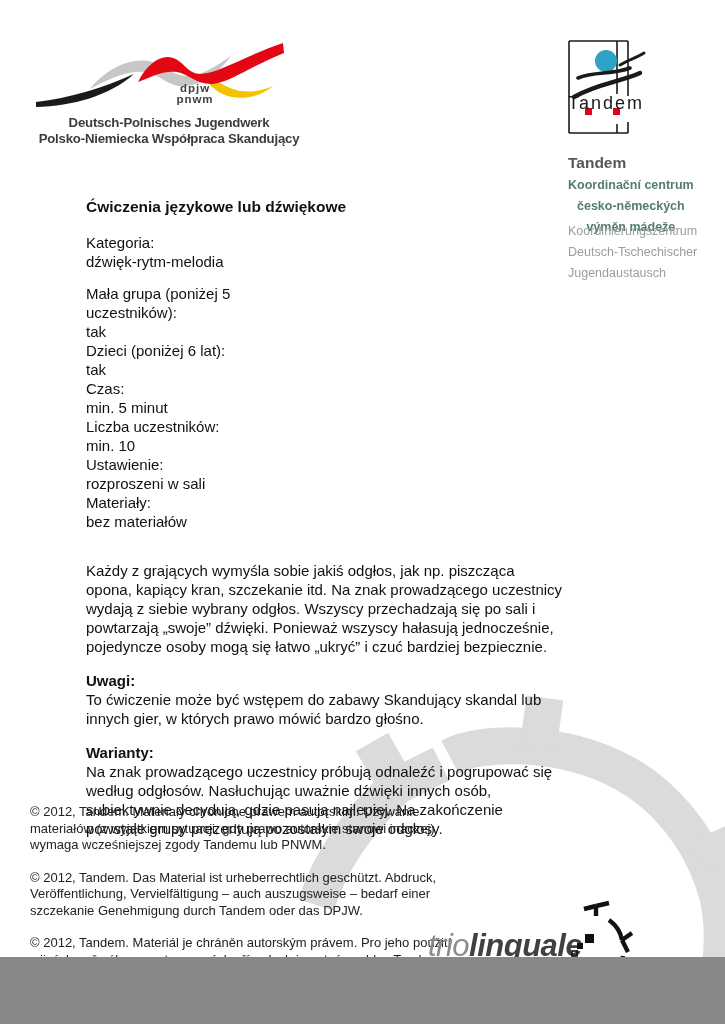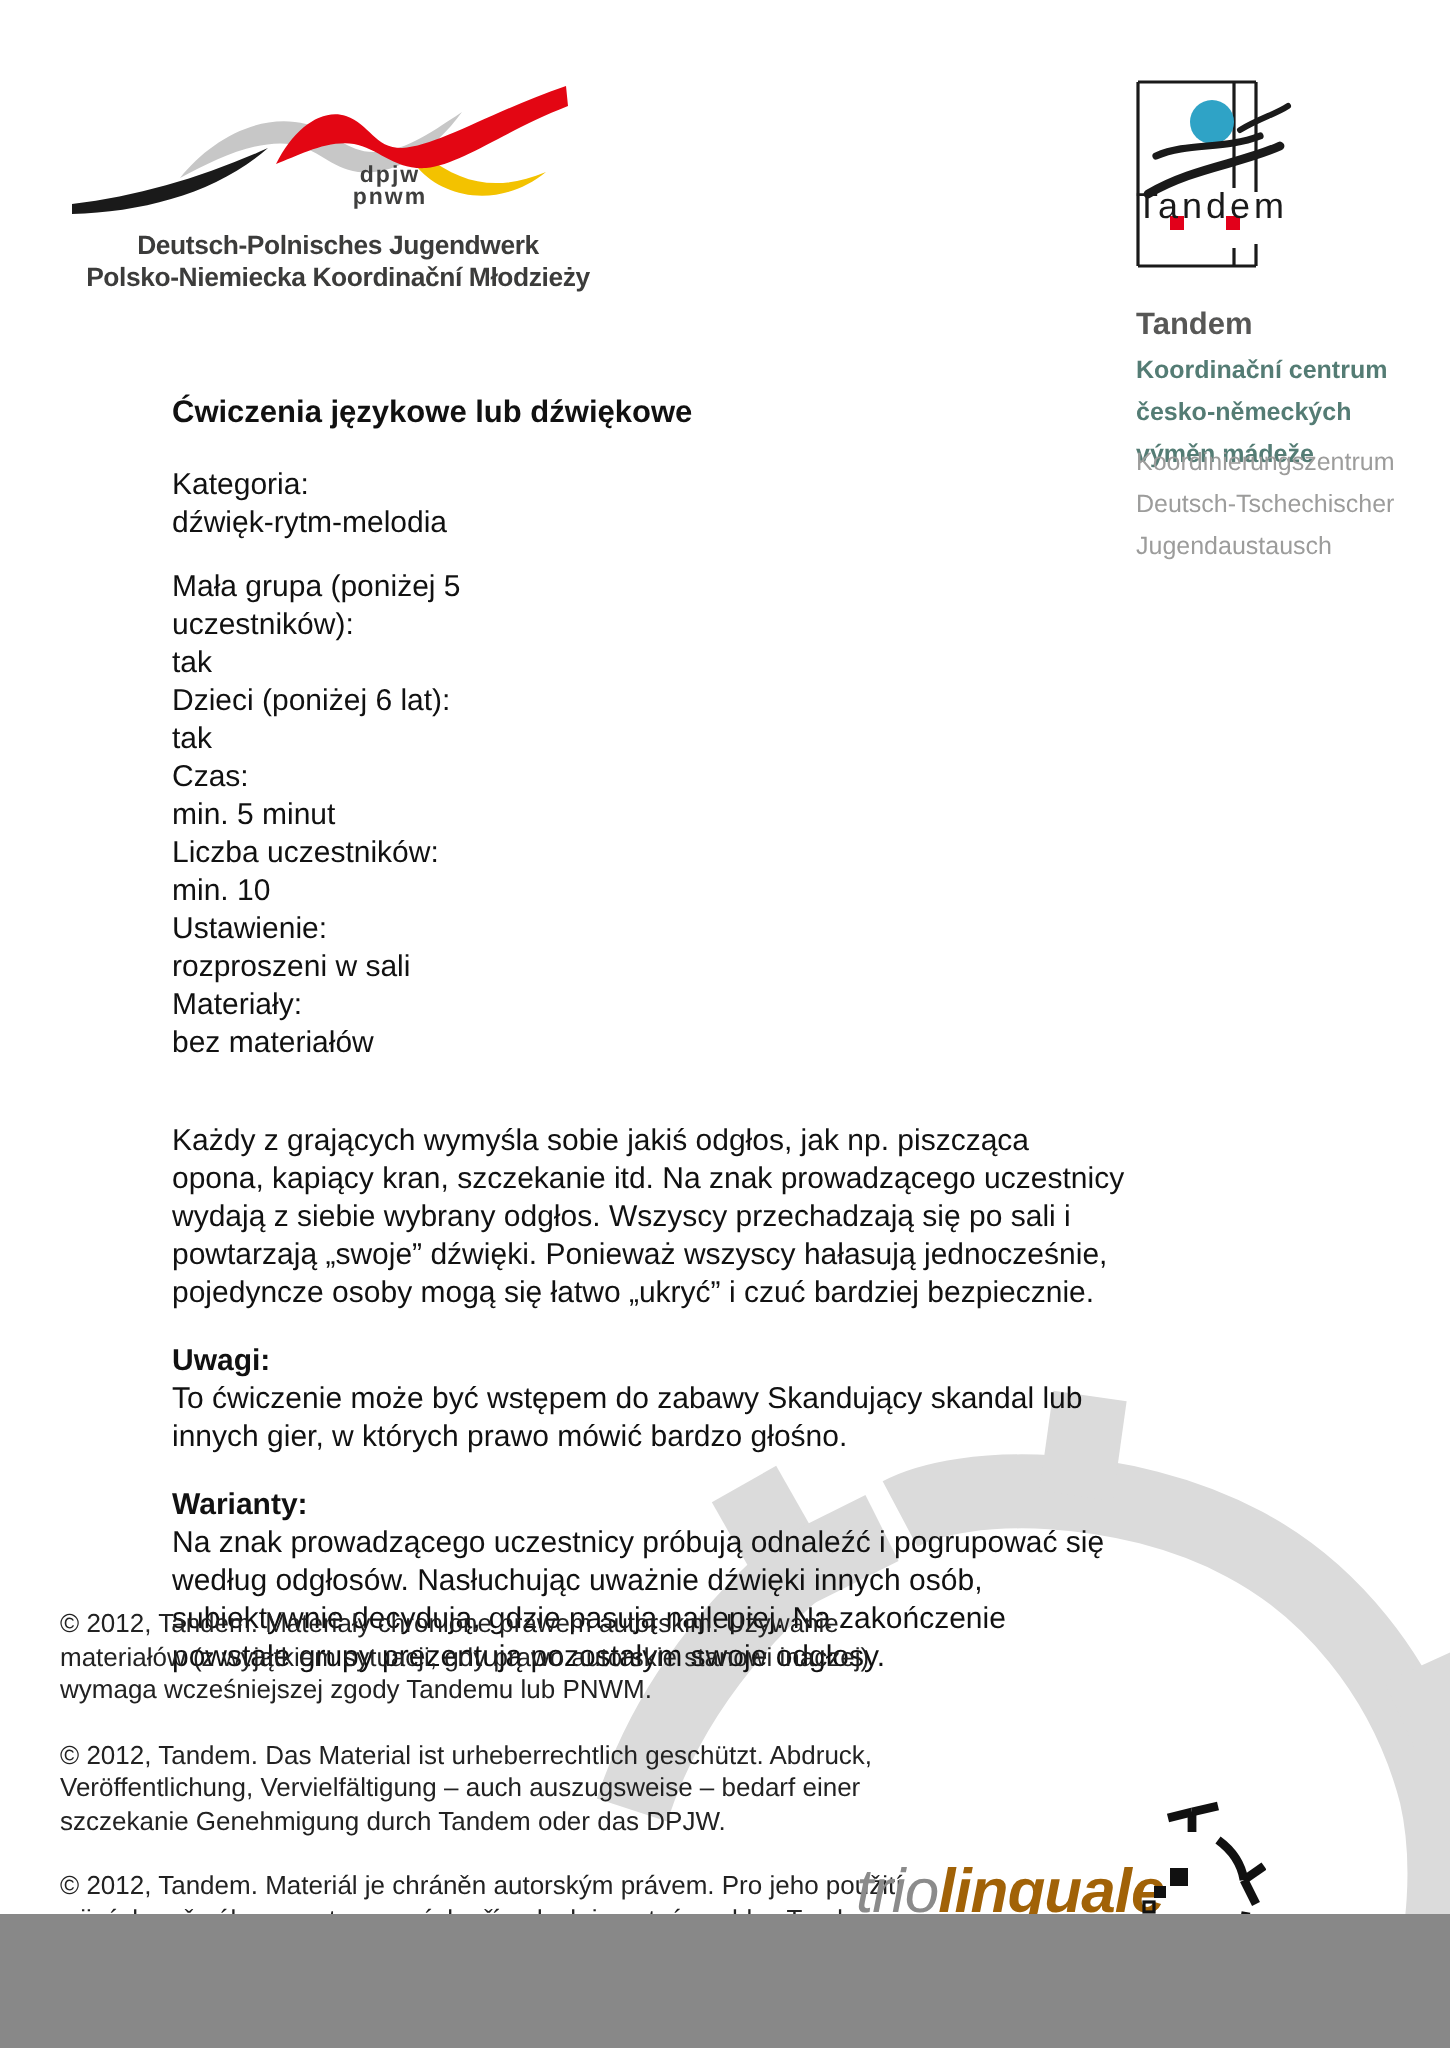--- a/index.html
+++ b/index.html
@@ -23,41 +23,41 @@
   }
   
   .tandem{position:absolute;left:565px;top:38px;width:130px;z-index:2;}
   .tandem-logo{position:absolute;left:3px;top:2px;width:92px;height:96px;}
   .tandem-word{
     position:absolute;left:3px;top:55px;z-index:1;
     font-size:18px;letter-spacing:2px;color:#1a1a1a;
   }
   .red-sq{position:absolute;width:7px;height:7px;z-index:0;}
   .tandem-heading{position:absolute;left:3px;top:116px;font-size:15.5px;font-weight:bold;color:#575756;}
-  .tandem-cs{position:absolute;left:3px;top:137px;font-size:12.5px;line-height:21px;font-weight:600;}
+  .tandem-cs{position:absolute;left:3px;top:137px;font-size:12.5px;line-height:21px;font-weight:600;text-align:center;}
   .tandem-de{position:absolute;left:3px;top:183px;font-size:12.5px;line-height:21px;}
   
   .main{position:absolute;left:86px;top:197px;width:478px;z-index:2;font-size:15px;line-height:19px;}
   .main h1{font-size:15.5px;margin:0 0 17px 0;}
   .row{display:flex;flex-direction:column;}
   .row .lbl{width:214px;flex:none;}
   .cat-row{margin-bottom:13px;}
   .fields{margin-top:0;}
   .section{margin-top:15px;}
   .section h2{font-size:15px;margin:0;}
   .section p{margin:0;}
   .spacer-after-fields{height:15px;}
   
   .footer{position:absolute;left:30px;top:804px;width:424px;z-index:2;font-size:13px;line-height:16.5px;color:#222;}
   .footer p{margin:0 0 16px 0;}
   .website{font-weight:bold;font-size:13.5px;color:#111;}
   
   .trio{position:absolute;left:428px;top:928px;z-index:2;font-style:italic;font-size:31px;letter-spacing:-0.5px;}
   .trio .light{color:#8b8b8b;font-weight:400;}
-  .trio .bold{color:#a16207;font-weight:bold;}
+  .trio .bold{color:#404040;font-weight:bold;}
   .trio-mark{position:absolute;left:565px;top:900px;z-index:2;}
 </style>
 </head>
 <body>
 
 <div class="page">
 
   <svg class="watermark" viewBox="0 0 725 1024" aria-hidden="true">
     <g fill="none" stroke="#dbdbdb" stroke-width="37" stroke-linecap="butt">
 
@@ -83,21 +83,21 @@
       <path d="M178,36 C196,50 214,54 238,44 C216,62 188,58 174,42 Z" fill="#f3c200"></path>
 
       <path d="M103,40 C112,22 126,12 138,16 C150,20 152,32 166,32 C184,31 210,14 248,1 L249,11 C216,24 196,40 178,42 C162,43 154,32 142,30 C128,28 114,36 103,40 Z" fill="#e30613"></path>
     </svg>
     <div class="dpjw-abbr">
       <div>dpjw</div>
       <div>pnwm</div>
     </div>
     <div class="dpjw-names">
       <div>Deutsch-Polnisches Jugendwerk</div>
-      <div>Polsko-Niemiecka Koordinační Młodzieży</div>
+      <div>Polsko-Niemiecka Współpraca Skandujący</div>
     </div>
   </div>
 
   <div class="tandem">
     <svg class="tandem-logo" width="92" height="96" viewBox="0 0 92 96" aria-hidden="true">
       <g stroke="#1a1a1a" stroke-width="1.6" fill="none">
         <path d="M1,1 H60"></path>
           <path d="M1,1 V93"></path>
           <path d="M1,93 H60"></path>
         <path d="M60,1 V56"></path>

